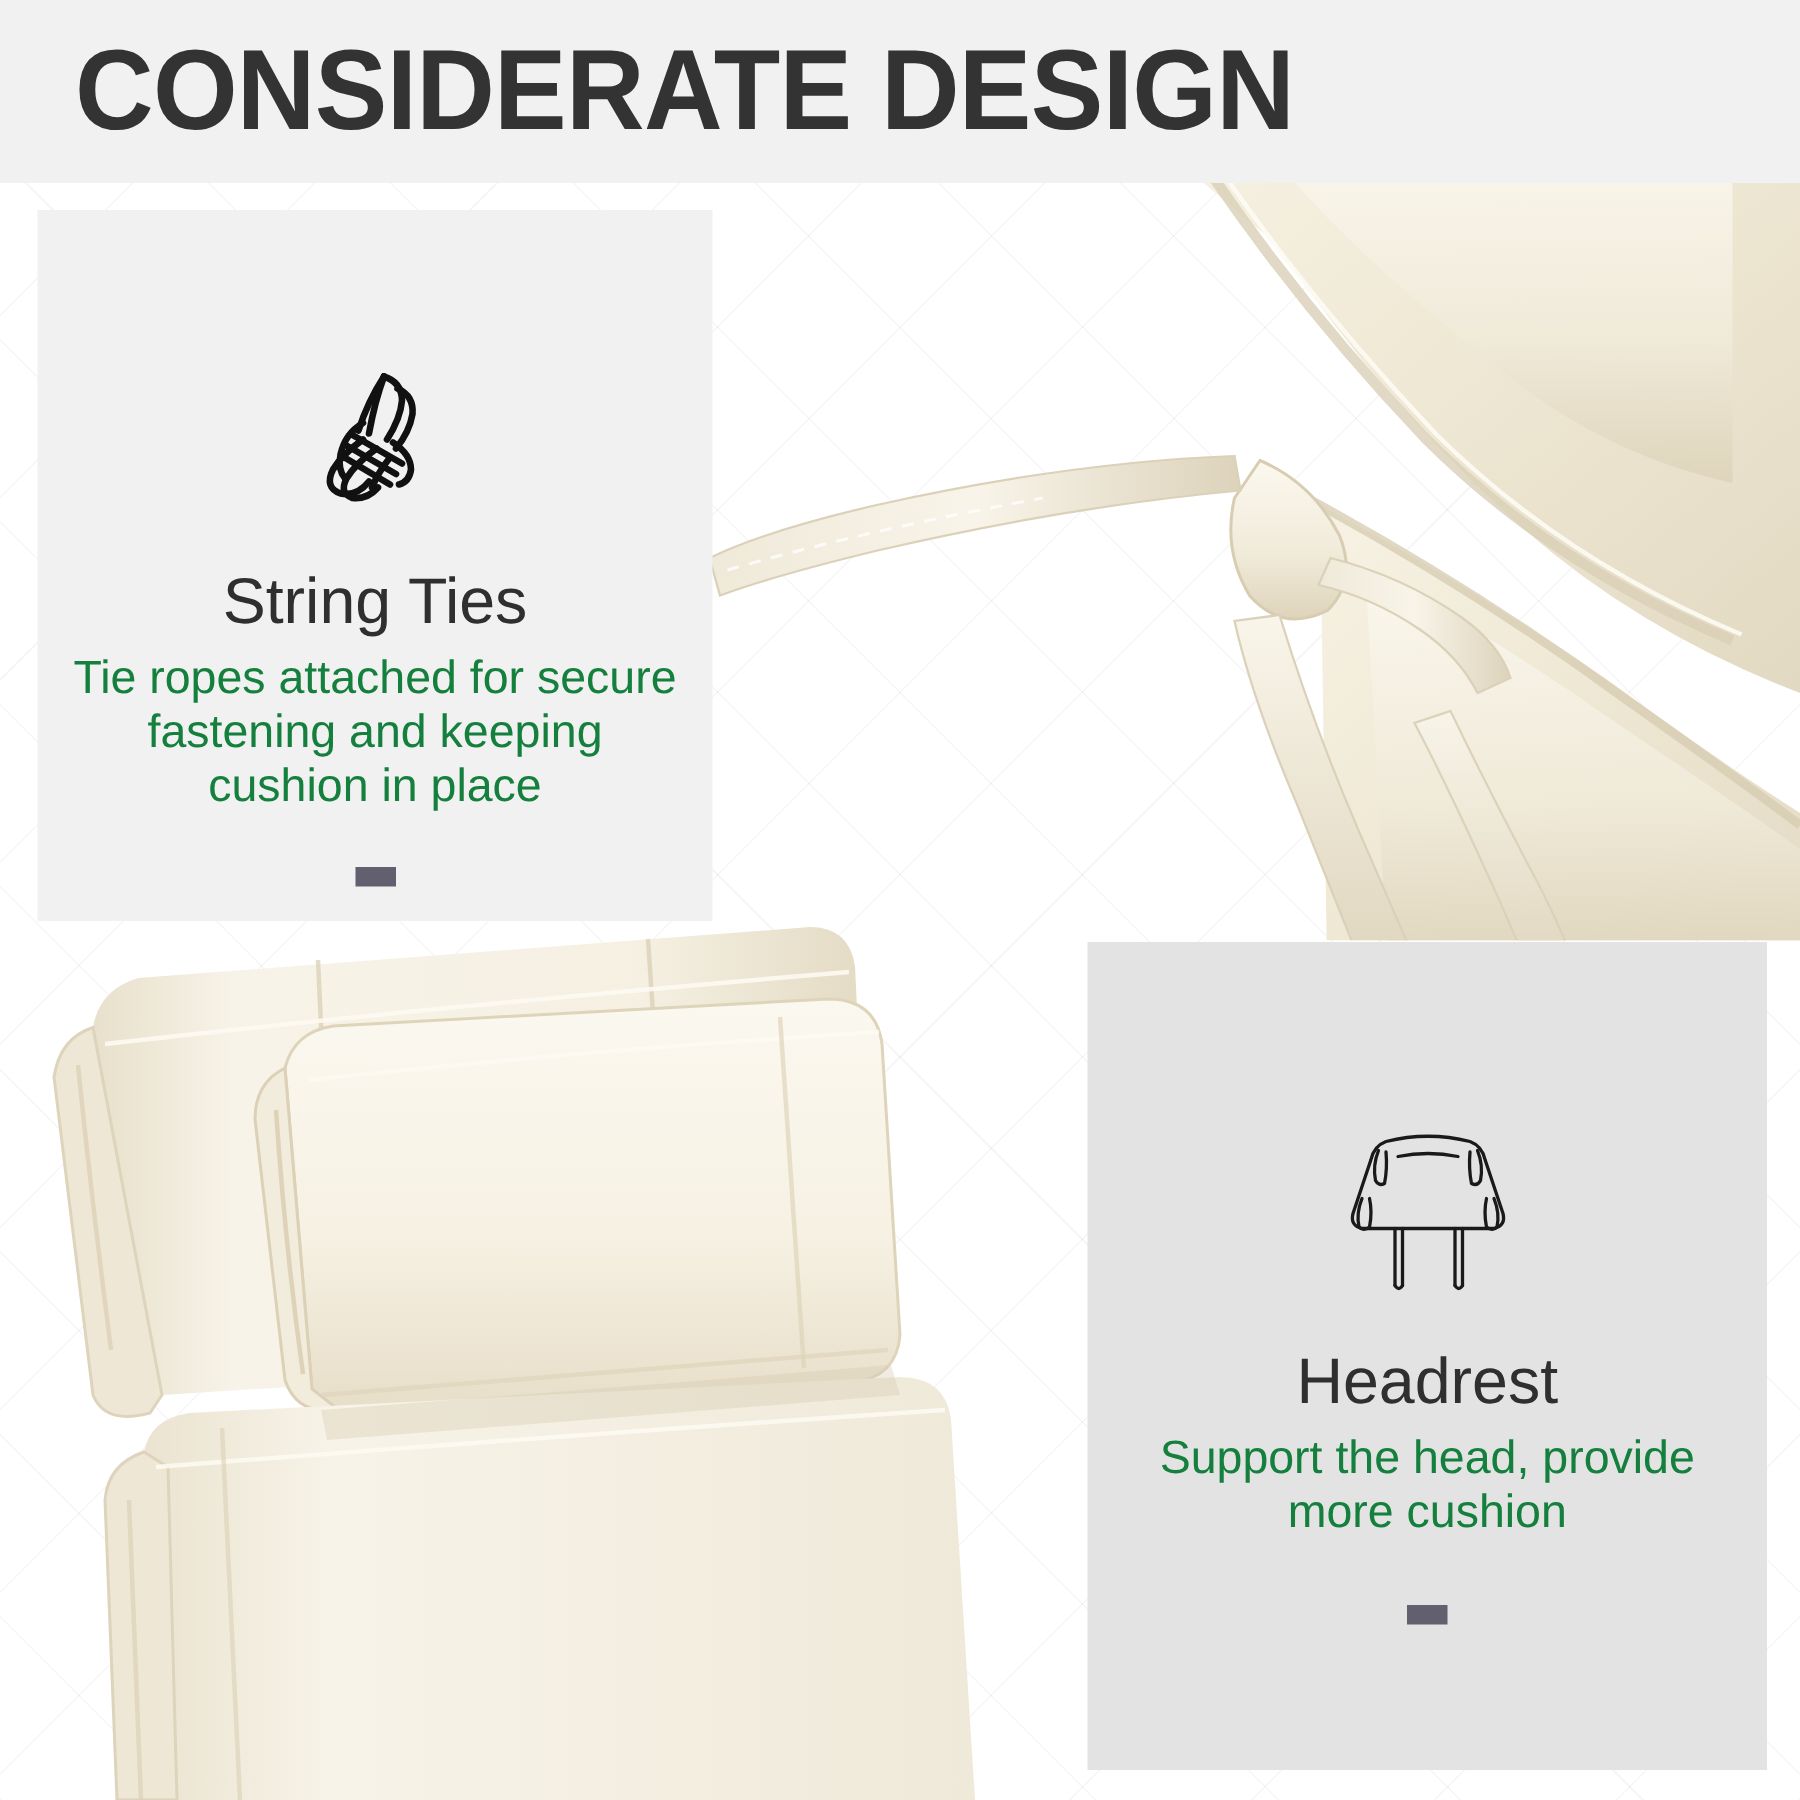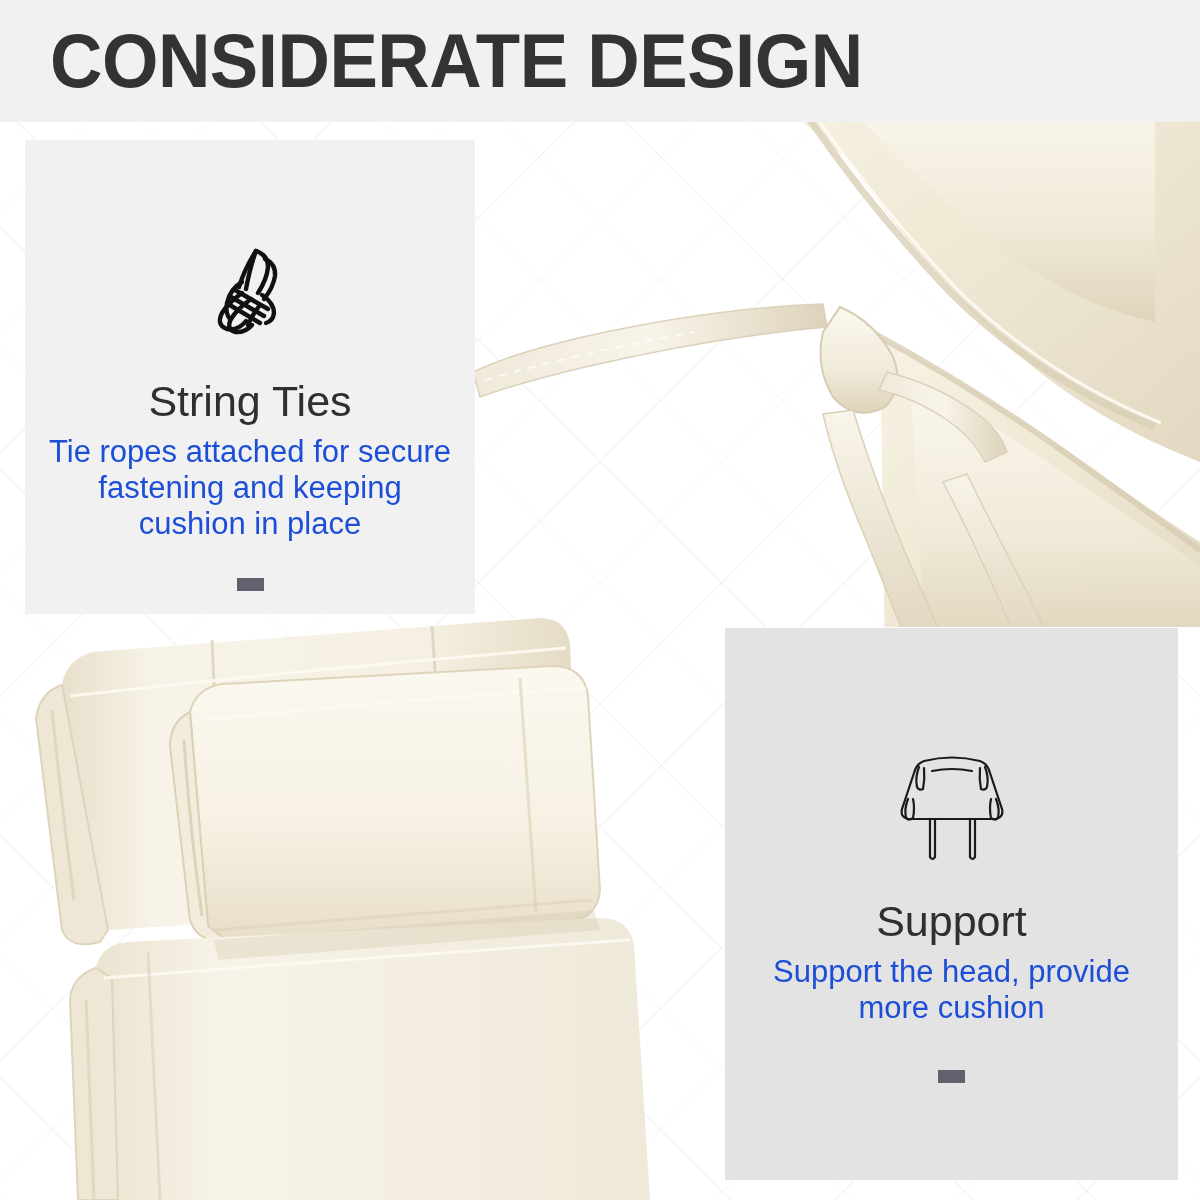--- a/index.html
+++ b/index.html
@@ -86,21 +86,21 @@
     text-align:center;
     white-space:nowrap;
   }
   #card-string-ties .card-heading{ margin-top:32px; }
   #card-headrest  .card-heading{ margin-top:28px; }
 
   .card-body{
     font-size:31px;
     line-height:36px;
     font-weight:400;
-    color:#1d4ed8;
+    color:#15803d;
     text-align:center;
     margin-top:6px;
     padding:0 18px;
     max-width:430px;
   }
 
   .card-dash{
     width:27px;height:13px;
     background:#62606e;
   }
@@ -254,21 +254,21 @@
         <path d="M 102 52 Q 106 62 104 71 Q 101 74 97 71 Q 95 61 97 52"></path>
 
         <path d="M 36 72 L 36 110"></path>
         <path d="M 41 72 L 41 110"></path>
         <path d="M 36 110 Q 38.5 114 41 110"></path>
         <path d="M 76 72 L 76 110"></path>
         <path d="M 81 72 L 81 110"></path>
         <path d="M 76 110 Q 78.5 114 81 110"></path>
       </svg>
     </div>
-    <div class="card-heading">Support</div>
+    <div class="card-heading">Headrest</div>
     <div class="card-body">Support the head, provide more cushion</div>
     <div class="card-dash"></div>
   </div>
 
   <div id="header">
     <div id="header-title">CONSIDERATE DESIGN</div>
   </div>
 
 </div>
 

